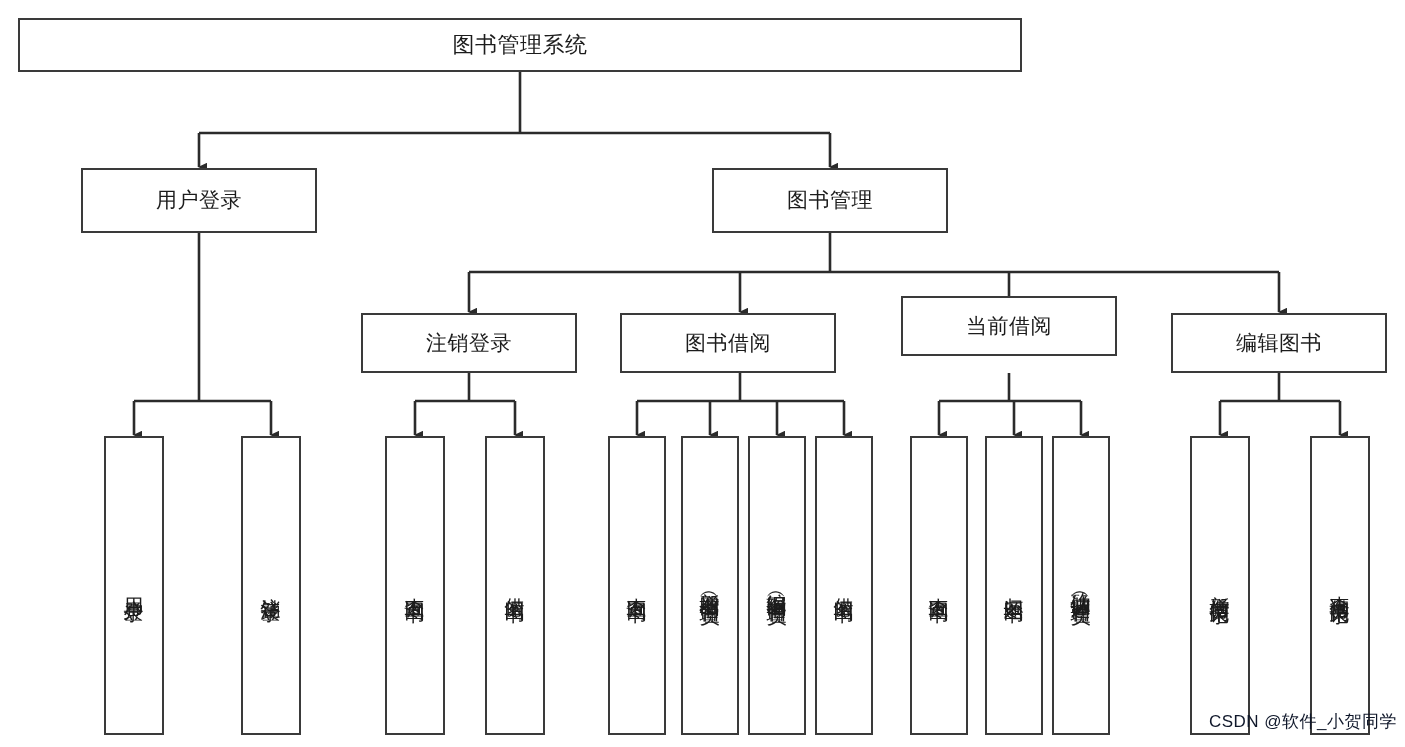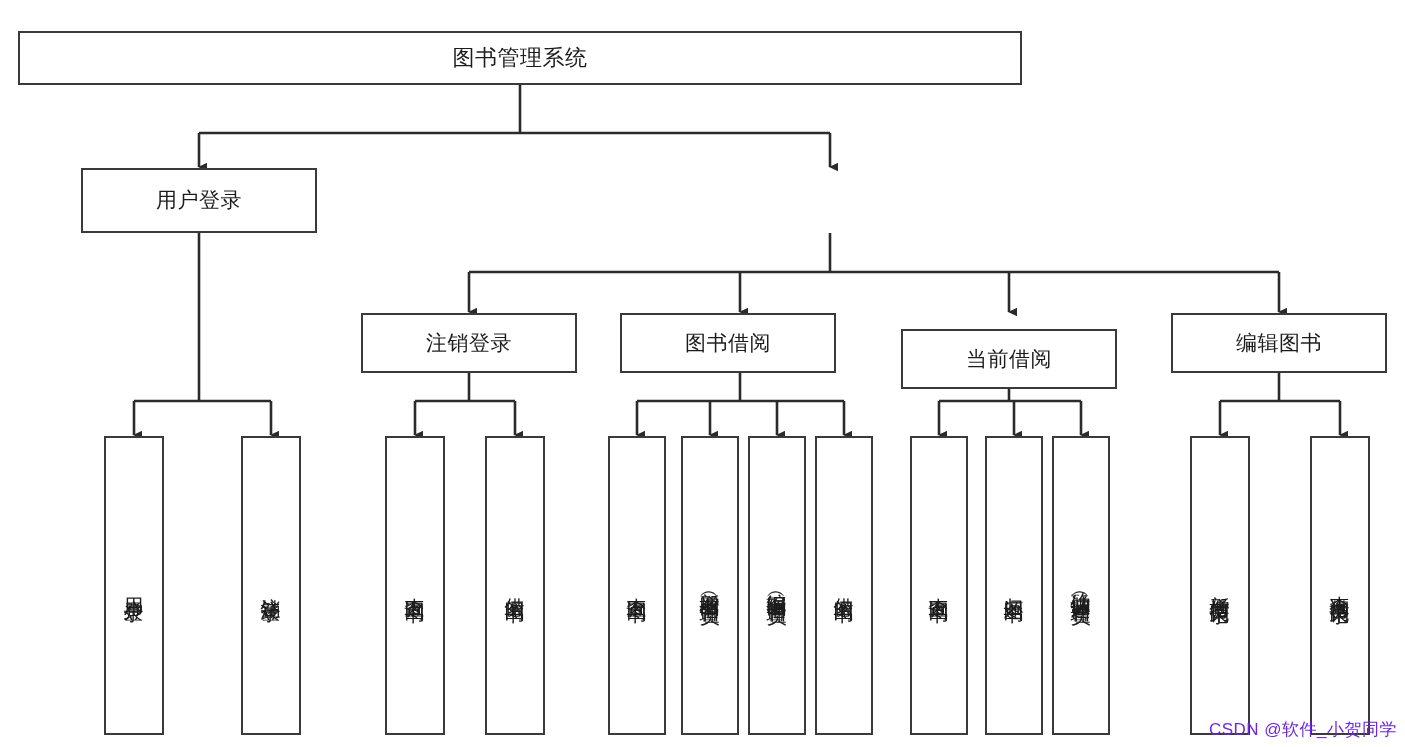--- a/index.html
+++ b/index.html
@@ -48,22 +48,22 @@
     letter-spacing: 2px;
     font-size: 20px;
     line-height: 1;
   }
   .node-box.root .node-label {
     font-size: 22px;
   }
   .watermark {
     position: absolute;
     right: 8px;
-    bottom: 6px;
-    color: #6d28d9;
+    bottom: 14px;
+    color: #0f172a;
     font-size: 17px;
     letter-spacing: 0.5px;
     white-space: nowrap;
     pointer-events: none;
   }
 </style>
 </head>
 <body>
 
 <div id="diagram-root">
@@ -104,35 +104,38 @@
         <line x1="939" y1="401" x2="939" y2="435" marker-end="url(#arrowhead)"></line>
         <line x1="1014" y1="401" x2="1014" y2="435" marker-end="url(#arrowhead)"></line>
         <line x1="1081" y1="401" x2="1081" y2="435" marker-end="url(#arrowhead)"></line>
         <line x1="1279" y1="373" x2="1279" y2="401"></line>
         <line x1="1220" y1="401" x2="1340" y2="401"></line>
         <line x1="1220" y1="401" x2="1220" y2="435" marker-end="url(#arrowhead)"></line>
         <line x1="1340" y1="401" x2="1340" y2="435" marker-end="url(#arrowhead)"></line>
       </g>
   </svg>
 
-  <div class="node-box root" id="box-root" style="left: 18px; top: 31px; width: 1004px; height: 54px;">
+  <div class="node-box root" id="box-root" style="left: 18px; top: 18px; width: 1004px; height: 54px;">
     <span class="node-label">图书管理系统</span>
   </div>
 
   <div class="node-box" id="box-user-login" style="left: 81px; top: 168px; width: 236px; height: 65px;">
     <span class="node-label">用户登录</span>
+  </div>
+  <div class="node-box" id="box-book-manage" style="left: 712px; top: 168px; width: 236px; height: 65px;">
+    <span class="node-label">图书管理</span>
   </div>
 
   <div class="node-box" id="box-new-book-rec" style="left: 361px; top: 313px; width: 216px; height: 60px;">
     <span class="node-label">注销登录</span>
   </div>
   <div class="node-box" id="box-book-borrow" style="left: 620px; top: 313px; width: 216px; height: 60px;">
     <span class="node-label">图书借阅</span>
   </div>
-  <div class="node-box" id="box-current-borrow" style="left: 901px; top: 329px; width: 216px; height: 60px;">
+  <div class="node-box" id="box-current-borrow" style="left: 901px; top: 296px; width: 216px; height: 60px;">
     <span class="node-label">当前借阅</span>
   </div>
   <div class="node-box" id="box-borrow-record" style="left: 1171px; top: 313px; width: 216px; height: 60px;">
     <span class="node-label">编辑图书</span>
   </div>
 
   <div id="leaf-container">
       <div class="node-box vertical" id="box-leaf-user-login" style="left: 104px; top: 436px; width: 60px; height: 299px;">
         <span class="node-label">用户登录</span>
       </div>

